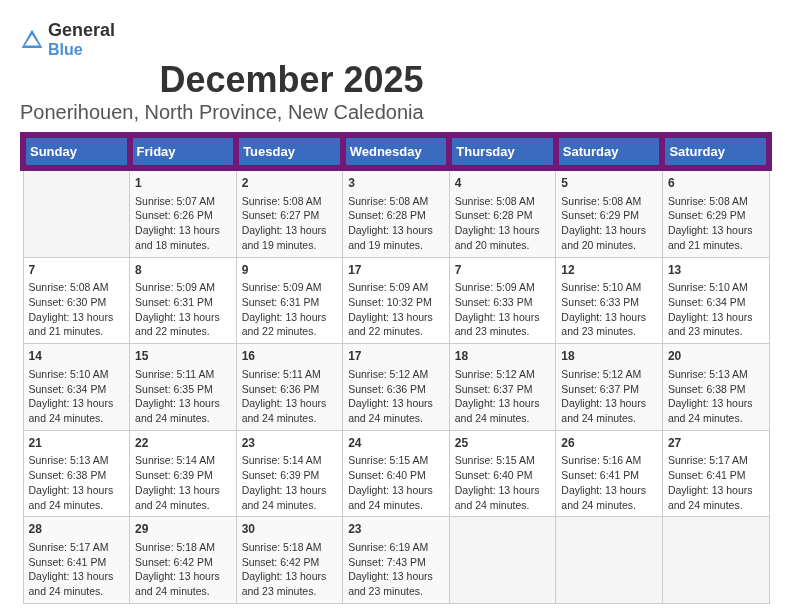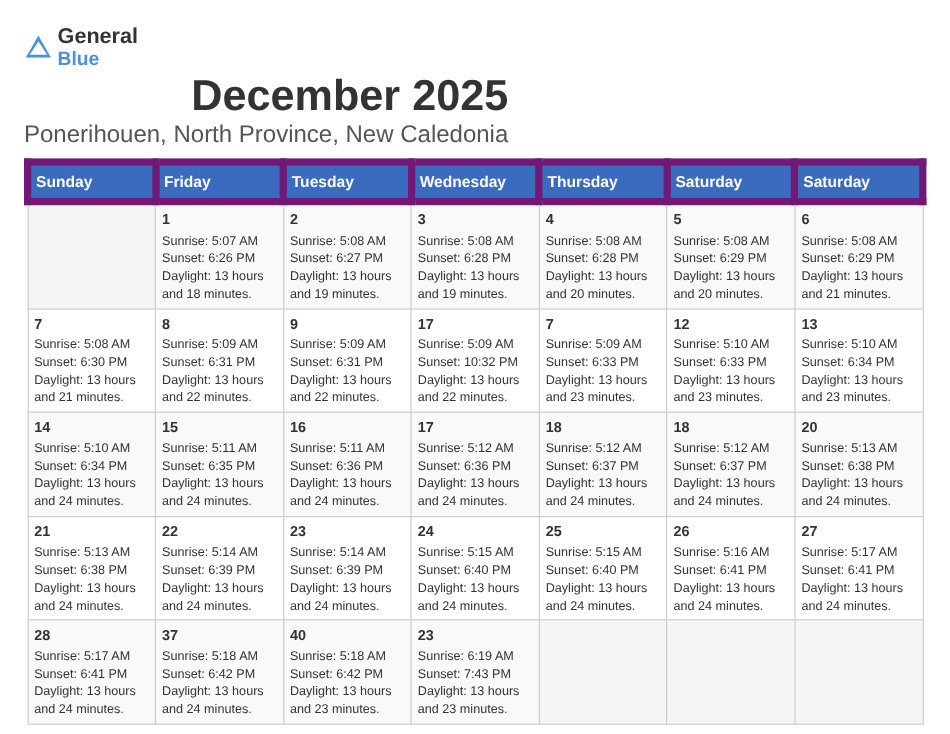--- a/index.html
+++ b/index.html
@@ -325,28 +325,28 @@
       </tr>
       <tr>
         <td>
           <span class="day-number">28</span>
           <div>Sunrise: 5:17 AM</div>
           <div>Sunset: 6:41 PM</div>
           <div>Daylight: 13 hours</div>
           <div>and 24 minutes.</div>
         </td>
         <td>
-          <span class="day-number">37</span>
+          <span class="day-number">29</span>
           <div>Sunrise: 5:18 AM</div>
           <div>Sunset: 6:42 PM</div>
           <div>Daylight: 13 hours</div>
           <div>and 24 minutes.</div>
         </td>
         <td>
-          <span class="day-number">40</span>
+          <span class="day-number">30</span>
           <div>Sunrise: 5:18 AM</div>
           <div>Sunset: 6:42 PM</div>
           <div>Daylight: 13 hours</div>
           <div>and 23 minutes.</div>
         </td>
         <td>
           <span class="day-number">23</span>
           <div>Sunrise: 6:19 AM</div>
           <div>Sunset: 7:43 PM</div>
           <div>Daylight: 13 hours</div>

